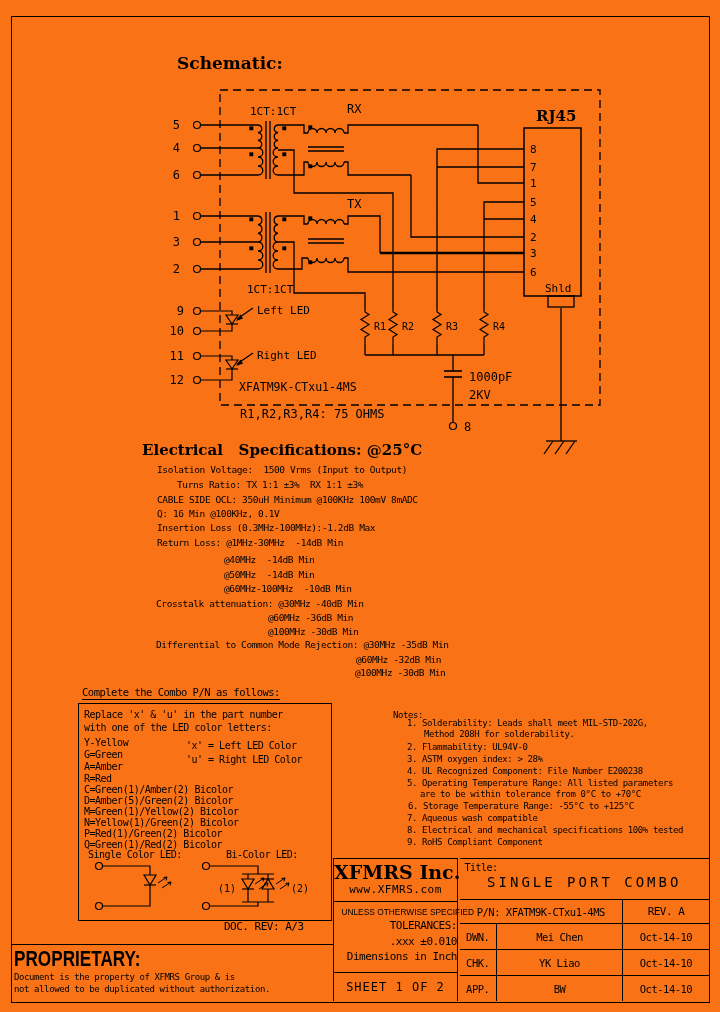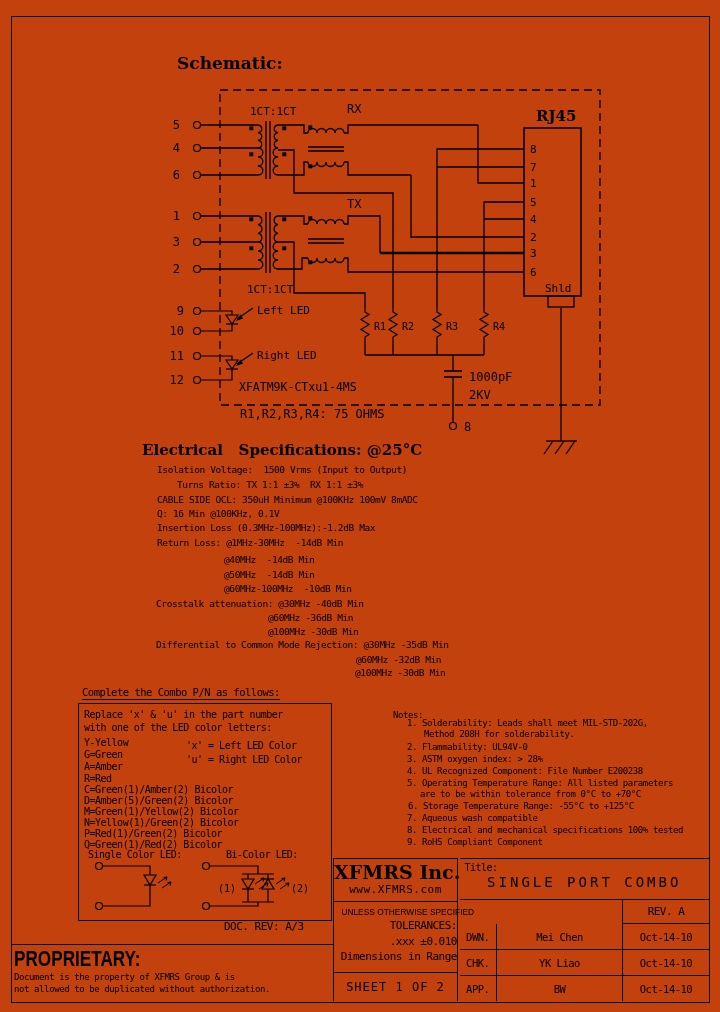--- a/index.html
+++ b/index.html
@@ -1,16 +1,16 @@
 <!DOCTYPE html>
 <html><head>
 <meta charset="utf-8">
 <style>
   html,body{margin:0;padding:0;background:#fff;}
-  #page{position:relative;width:720px;height:1012px;background:#c2410c;color:#000;
+  #page{position:relative;width:720px;height:1012px;background:#f97316;color:#000;
         font-family:"DejaVu Sans Mono",monospace;overflow:hidden;}
   .abs{position:absolute;}
   .t  {font:9.5px/11px "DejaVu Sans Mono",monospace;letter-spacing:-0.4px;white-space:pre;}
   .tc {font:10px/12px "DejaVu Sans Mono",monospace;letter-spacing:-0.5px;white-space:pre;text-align:right;}
   .tn {font:9px/10px "DejaVu Sans Mono",monospace;letter-spacing:-0.4px;white-space:pre;}
   .ser{font-family:"DejaVu Serif",serif;font-weight:bold;white-space:pre;}
   .border-frame{left:11px;top:16px;width:697px;height:985px;border:1.6px solid #000;}
   svg text{font-family:"DejaVu Sans Mono",monospace;fill:#000;}
   .cell{position:absolute;box-sizing:border-box;}
   .bl{border-left:1.5px solid #000;} .bt{border-top:1.5px solid #000;}
@@ -276,28 +276,31 @@
 
   <div class="abs" style="left:333px;top:858px;width:376px;height:143px;">
     <div class="cell bl bt br bb" style="left:0;top:0;width:125px;height:44px;text-align:center;">
       <div class="ser" style="font-size:19px;margin-top:2px;">XFMRS Inc.</div>
       <div style="font:11px 'DejaVu Sans Mono',monospace;letter-spacing:0.5px;">www.XFMRS.com</div>
     </div>
     <div class="cell bl br bb" style="left:0;top:44px;width:125px;height:71px;text-align:center;">
       <div style="font:9.5px/13px 'Liberation Sans',sans-serif;transform:scaleX(0.88);transform-origin:center;white-space:nowrap;margin-top:3px;">UNLESS OTHERWISE SPECIFIED</div>
       <div class="tc" style="font-size:11px;line-height:16px;">TOLERANCES:</div>
       <div class="tc" style="font-size:11px;line-height:15px;">.xxx ±0.010</div>
-      <div class="tc" style="font-size:11px;line-height:16px;">Dimensions in Range</div>
+      <div class="tc" style="font-size:11px;line-height:16px;">Dimensions in Inch</div>
     </div>
     <div class="cell bl br ctr" style="left:0;top:115px;width:125px;height:28px;">
       <span class="tc" style="font-size:12px;letter-spacing:1px;">SHEET 1 OF 2</span>
     </div>
     <div class="cell bt bb" style="left:126.5px;top:0;width:249.5px;height:42px;">
       <div class="tc" style="position:absolute;left:5px;top:3px;">Title:</div>
       <div class="tc" style="position:absolute;left:0;right:0;top:17px;text-align:center;font-size:14px;letter-spacing:3px;">SINGLE PORT COMBO</div>
+    </div>
+    <div class="cell bb" style="left:126.5px;top:42px;width:162.5px;height:24px;">
+      <div class="tc ctr" style="height:100%;font-size:10.5px;">P/N: XFATM9K-CTxu1-4MS</div>
     </div>
     <div class="cell bl bb ctr" style="left:289px;top:42px;width:87px;height:24px;">
       <span class="tc" style="font-size:11px;">REV. A</span>
     </div>
 
     <div class="cell br bb ctr" style="left:126.5px;top:66px;width:37.5px;height:26px;">
       <span class="tc" style="font-size:10.5px;">DWN.</span>
       </div>
     <div class="cell bb ctr" style="left:164px;top:66px;width:125px;height:26px;">
       <span class="tc" style="font-size:10.5px;">Mei Chen</span>

